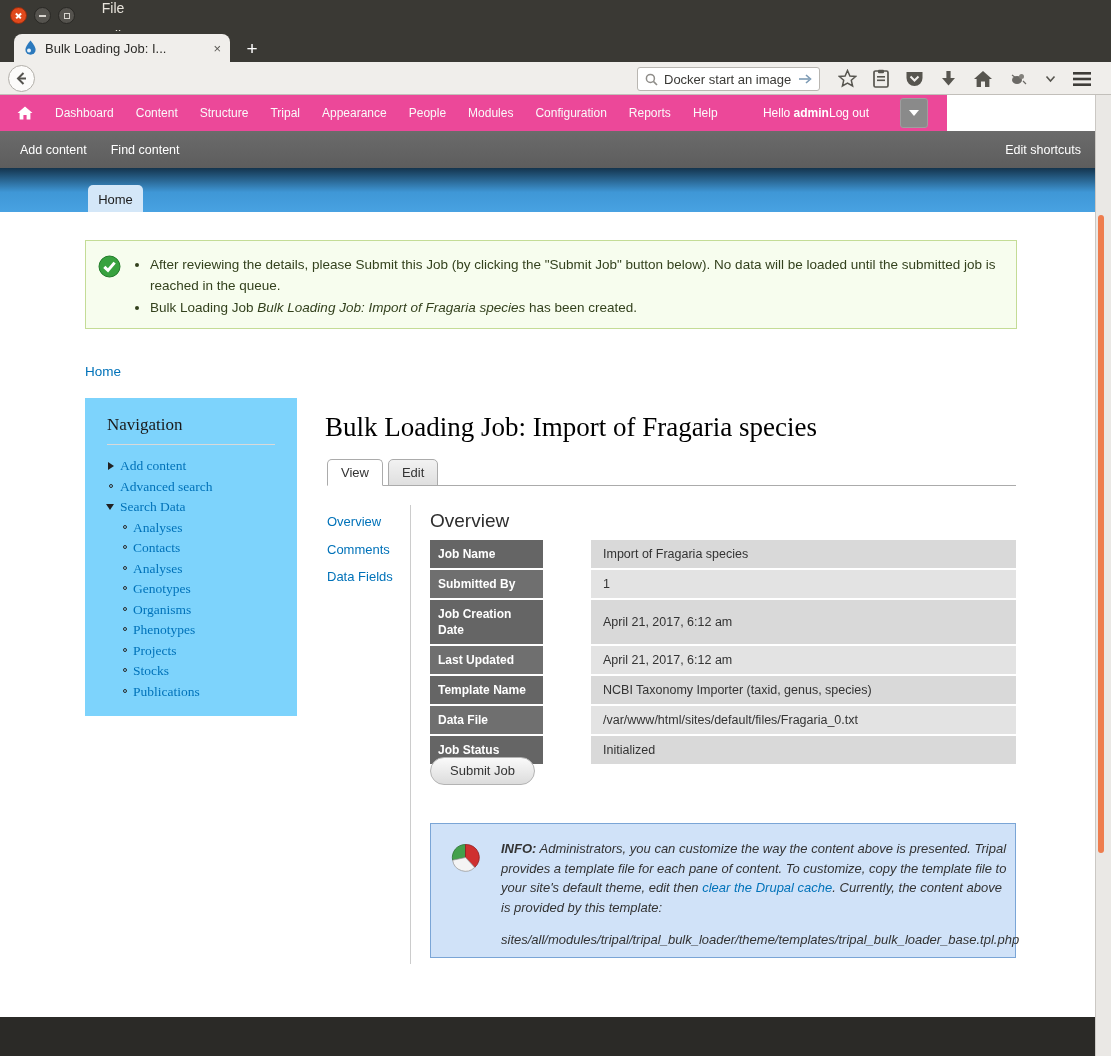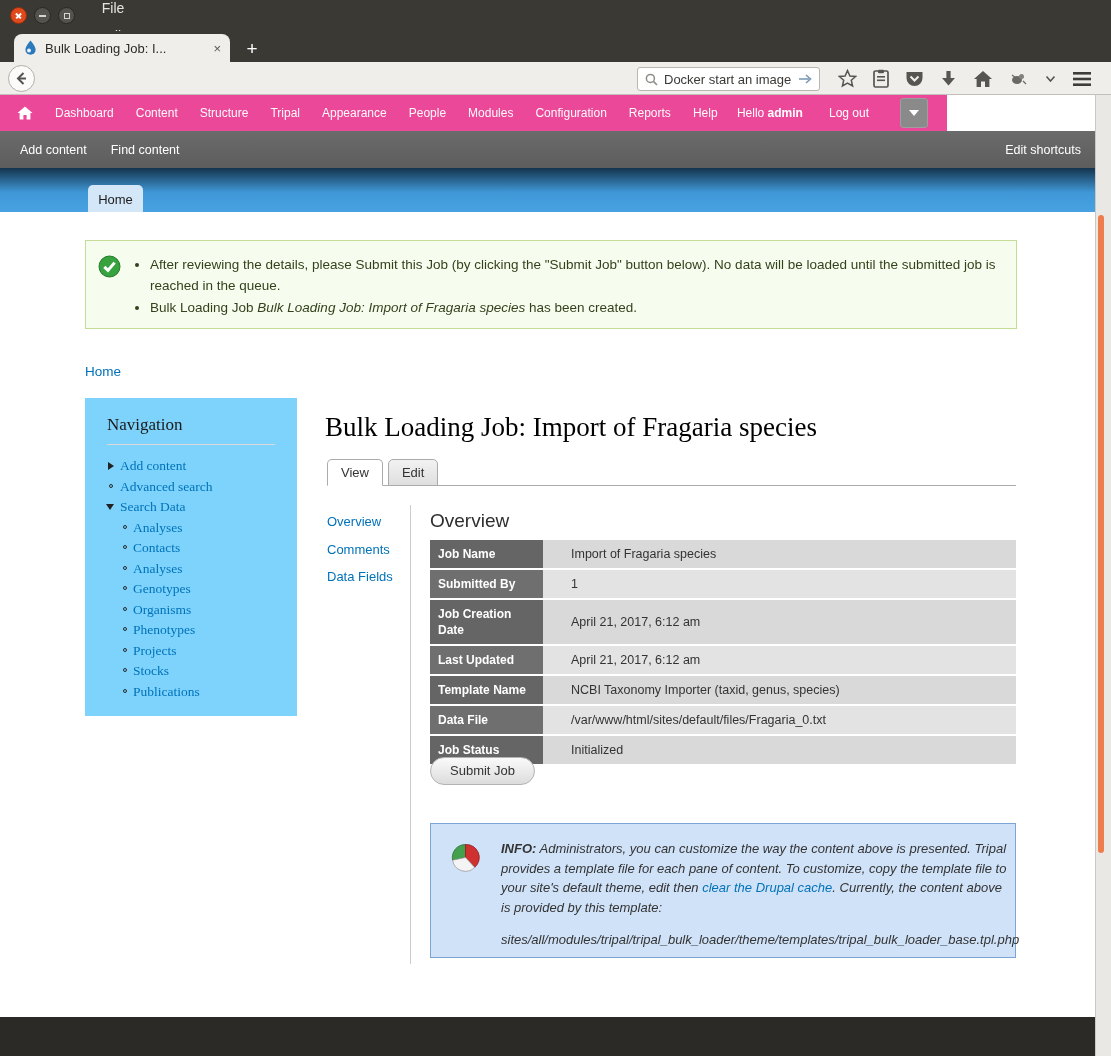--- a/index.html
+++ b/index.html
@@ -36,21 +36,21 @@
   .searchbar { position:absolute; left:637px; top:5px; width:183px; height:24px; background:#fff; border:1px solid #b9b6b1; border-radius:3px; display:flex; align-items:center; padding:0 7px; }
   .searchbar .q { font-size:13px; color:#3a3936; flex:1; margin-left:6px; white-space:nowrap; }
   .tbicons { position:absolute; top:3px; left:838px; display:flex; align-items:center; gap:16px; height:27px; }
   .tbicon { display:flex; align-items:center; }
 
   
   .adminbar { position:absolute; top:95px; left:0; width:947px; height:36px; background:#ec4899; display:flex; align-items:center; }
   .adminbar .home { margin-left:17px; }
   .adminbar .items { display:flex; margin-left:22px; gap:22px; }
   .adminbar .items span { color:#fafafa; font-size:12px; }
-  .admin-right { position:absolute; right:78px; top:0; height:36px; display:flex; align-items:center; gap:26px; }
+  .admin-right { position:absolute; right:78px; top:0; height:36px; display:flex; align-items:center; }
   .admin-right span { color:#fff; font-size:12px; }
   .admin-toggle { position:absolute; right:19px; top:3px; width:28px; height:30px; background:#8a8a8a; border:1px solid #9e9e9e; border-radius:3px; display:flex; align-items:center; justify-content:center; }
   .caret-down { width:0; height:0; border-left:5px solid transparent; border-right:5px solid transparent; border-top:6px solid #fff; }
 
   
   .shortcutbar { position:absolute; top:131px; left:0; width:1095px; height:37px; background:linear-gradient(#6b6b6b,#5d5d5d); }
   .shortcutbar .left { position:absolute; left:20px; top:0; height:37px; display:flex; align-items:center; gap:24px; }
   .shortcutbar span { color:#fff; font-size:12.5px; }
   .shortcutbar .right { position:absolute; right:14px; top:0; height:37px; display:flex; align-items:center; }
 
@@ -91,23 +91,23 @@
   .tab.inactive { background:linear-gradient(#f2f2f2,#dfdfdf); }
   .tabline { position:absolute; left:327px; top:485px; width:689px; height:1px; background:#ababab; }
 
   .panelinks { position:absolute; left:327px; top:514px; }
   .panelinks a { display:block; font-size:13px; margin-bottom:12.5px; }
   .vline { position:absolute; left:410px; top:505px; width:1px; height:459px; background:#ccc; }
 
   .section-title { position:absolute; left:430px; top:510px; font-size:19px; color:#2e2e2e; }
 
   .jobtable { position:absolute; left:430px; top:540px; width:586px; }
-  .trow { display:flex; }
+  .trow { display:flex;gap:48px; }
   .tlabel { width:113px; color:#fff; font-weight:bold; font-size:12px; padding:6px 8px; border-bottom:2px solid #fff; line-height:16px; }
-  .tvalue { flex:1; color:#333; font-size:12.5px; padding:6px 28px; border-bottom:2px solid #fff; line-height:16px; display:flex; align-items:center; }
+  .tvalue { flex:1; color:#333; font-size:12.5px; padding:6px 12px; border-bottom:2px solid #fff; line-height:16px; display:flex; align-items:center; }
   .trow.odd .tlabel { background:#656565; }
   .trow.odd .tvalue { background:#d9d9d9; }
   .trow.even .tlabel { background:#6f6f6f; }
   .trow.even .tvalue { background:#e3e3e3; }
 
   .submitbtn { position:absolute; left:430px; top:757px; height:28px; padding:0 19px; border:1px solid #b3b3b3; border-radius:14px; background:linear-gradient(#fafafa,#dcdcdc); font-size:13px; color:#333; line-height:26px; }
 
   .infobox { position:absolute; left:430px; top:823px; width:586px; height:135px; background:#d0e2f8; border:1px solid #7aa5d6; }
   .info-icon { position:absolute; left:19px; top:18px; }
   .infotext { position:absolute; left:70px; top:15px; width:508px; font-size:13px; font-style:italic; color:#333; line-height:19.5px; }

